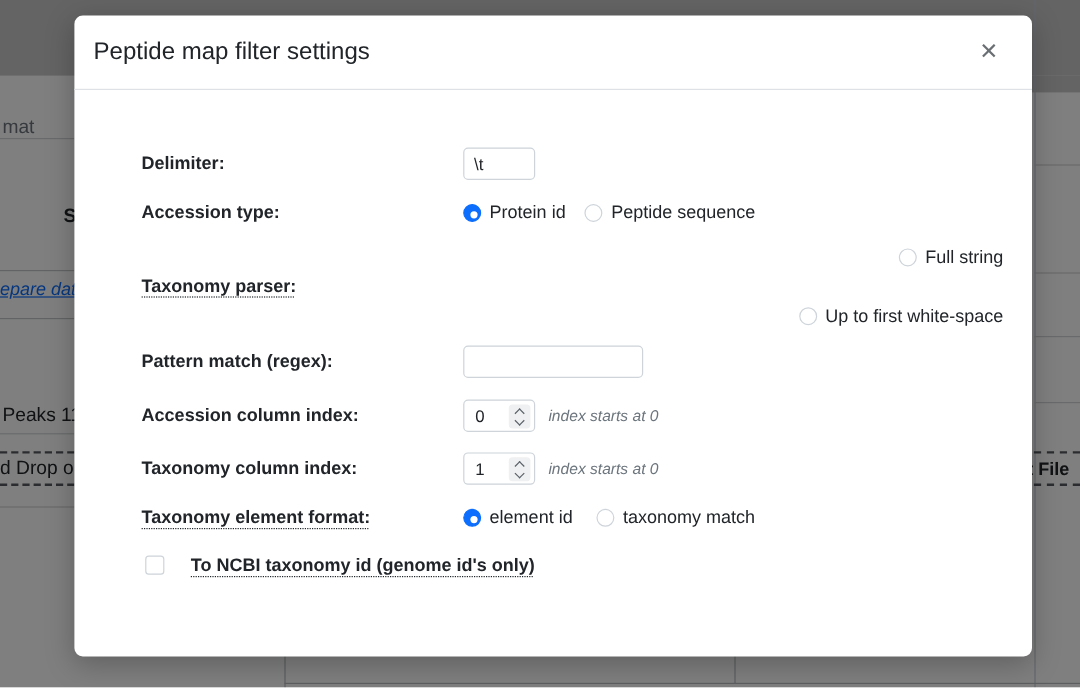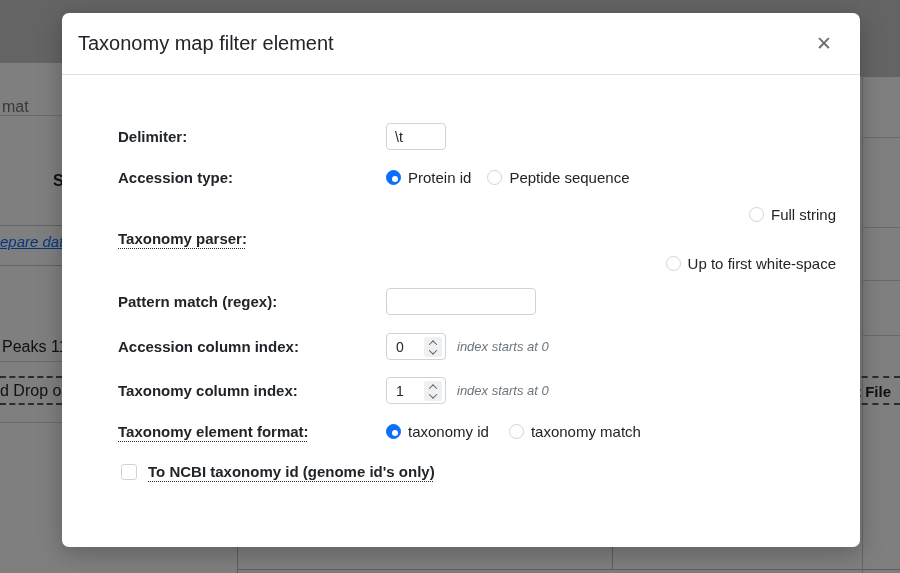--- a/index.html
+++ b/index.html
@@ -52,21 +52,21 @@
   .num-wrap { display:flex; align-items:center; gap:11px; }
   .num-input { position:relative; width:60px; height:27px; border:1px solid #ced4da; border-radius:4px; background:#fff; }
   .num-val { position:absolute; left:9px; top:5px; font-size:14px; color:#212529; }
   .spinner { position:absolute; right:3px; top:3px; width:18px; height:20px; background:#eff0f1;
     border-radius:3px; display:flex; flex-direction:column; align-items:center; justify-content:center; gap:3px; cursor:pointer; }
   .chev { width:6px; height:6px; border-left:1.6px solid #5a6168; border-top:1.6px solid #5a6168; }
   .chev.up { transform:rotate(45deg) translate(1px,1px); }
   .chev.down { transform:rotate(225deg) translate(1px,1px); }
   .note { font-size:13px; font-style:italic; color:#6c757d; }
 
-  .chk-row { display:flex; align-items:flex-end; gap:11px; margin-left:3px; }
+  .chk-row { display:flex; align-items:flex-start; gap:22px; margin-left:3px; }
   .chk-box { width:16px; height:16px; border:1px solid #ced4da; border-radius:3px; background:#fff; cursor:pointer; flex:0 0 auto; }
   .chk-lbl { font-size:15px; font-weight:bold; color:#212529; cursor:pointer; }
 
   .mt19{margin-top:19px}.mt16{margin-top:16px}.mt13{margin-top:13px}
   .mt18{margin-top:18px}.mt17{margin-top:17px}.mt23{margin-top:23px}
 </style>
 </head>
 <body>
 
 <div class="stage">
@@ -105,21 +105,21 @@
 
     <div class="vline" style="left:237px;top:540px;height:33px;background:#b9bcbf;"></div>
     <div class="vline" style="left:612px;top:540px;height:30px;background:#b9bcbf;"></div>
     <div class="hline" style="left:237px;top:569px;width:663px;background:#b9bcbf;"></div>
   </div>
 
   <div class="backdrop"></div>
 
   <div class="modal">
     <div class="modal-header">
-      <div class="modal-title">Taxonomy map filter element</div>
+      <div class="modal-title">Peptide map filter settings</div>
       <div class="close-btn">✕</div>
     </div>
 
     <div class="modal-body">
 
       <div class="row">
         <div class="lbl">Delimiter:</div>
         <div><input class="txt-input" type="text" value="\t" style=""></div>
       </div>
 
@@ -182,21 +182,21 @@
           </div>
           <span class="note">index starts at 0</span>
         </div>
       </div>
 
       <div class="row mt19">
         <div class="lbl dotted">Taxonomy element format:</div>
         <div class="radio-line" style="gap:20px;">
           <div class="radio-item">
             <span class="radio-dot on"></span>
-            <span class="radio-text">taxonomy id</span>
+            <span class="radio-text">element id</span>
           </div>
           <div class="radio-item">
             <span class="radio-dot"></span>
             <span class="radio-text">taxonomy match</span>
           </div>
         </div>
       </div>
 
       <div class="chk-row mt23">
         <span class="chk-box"></span>

